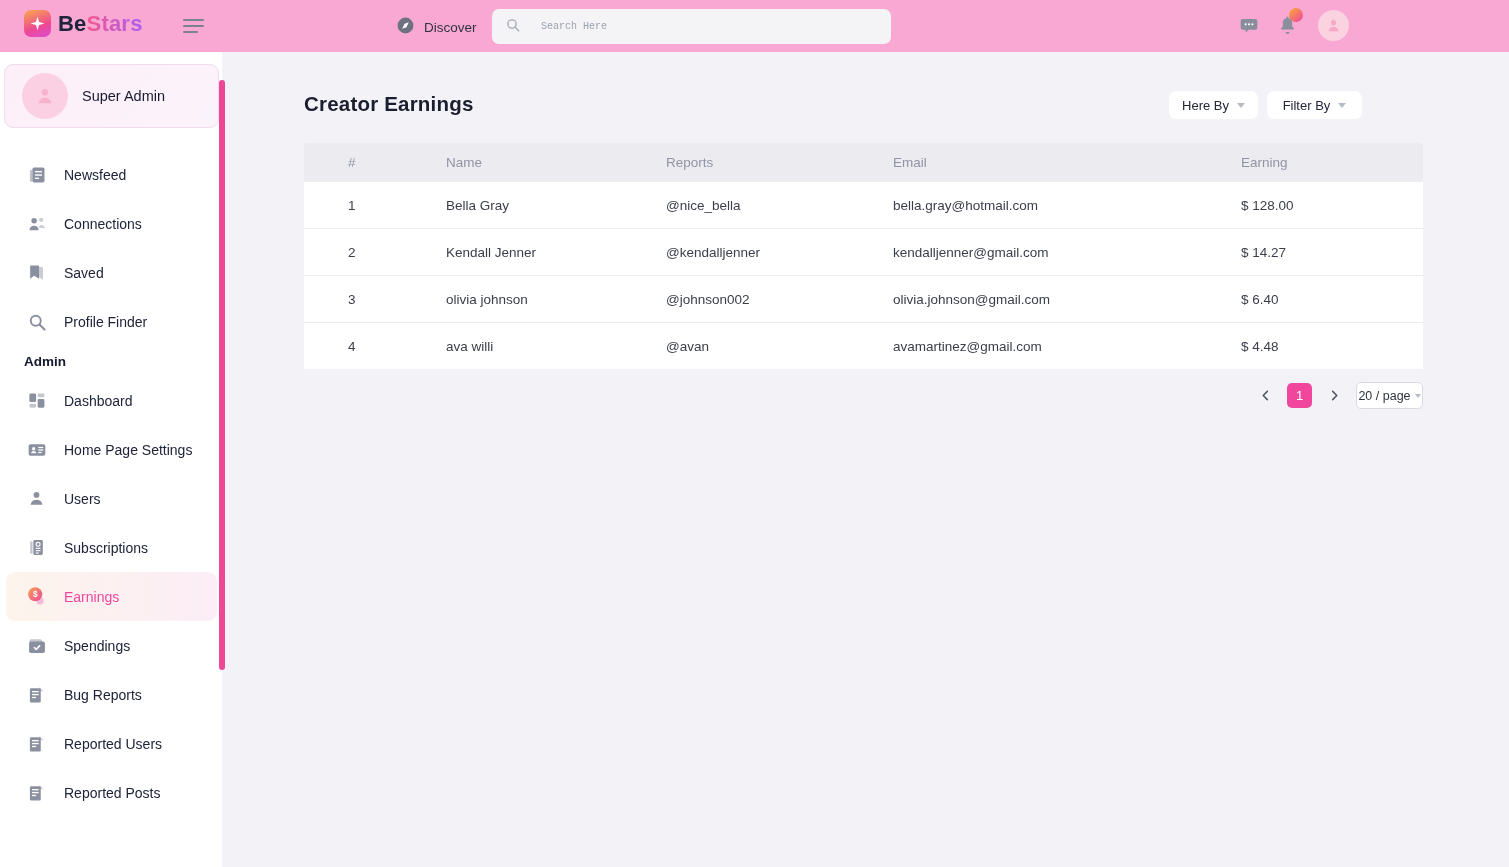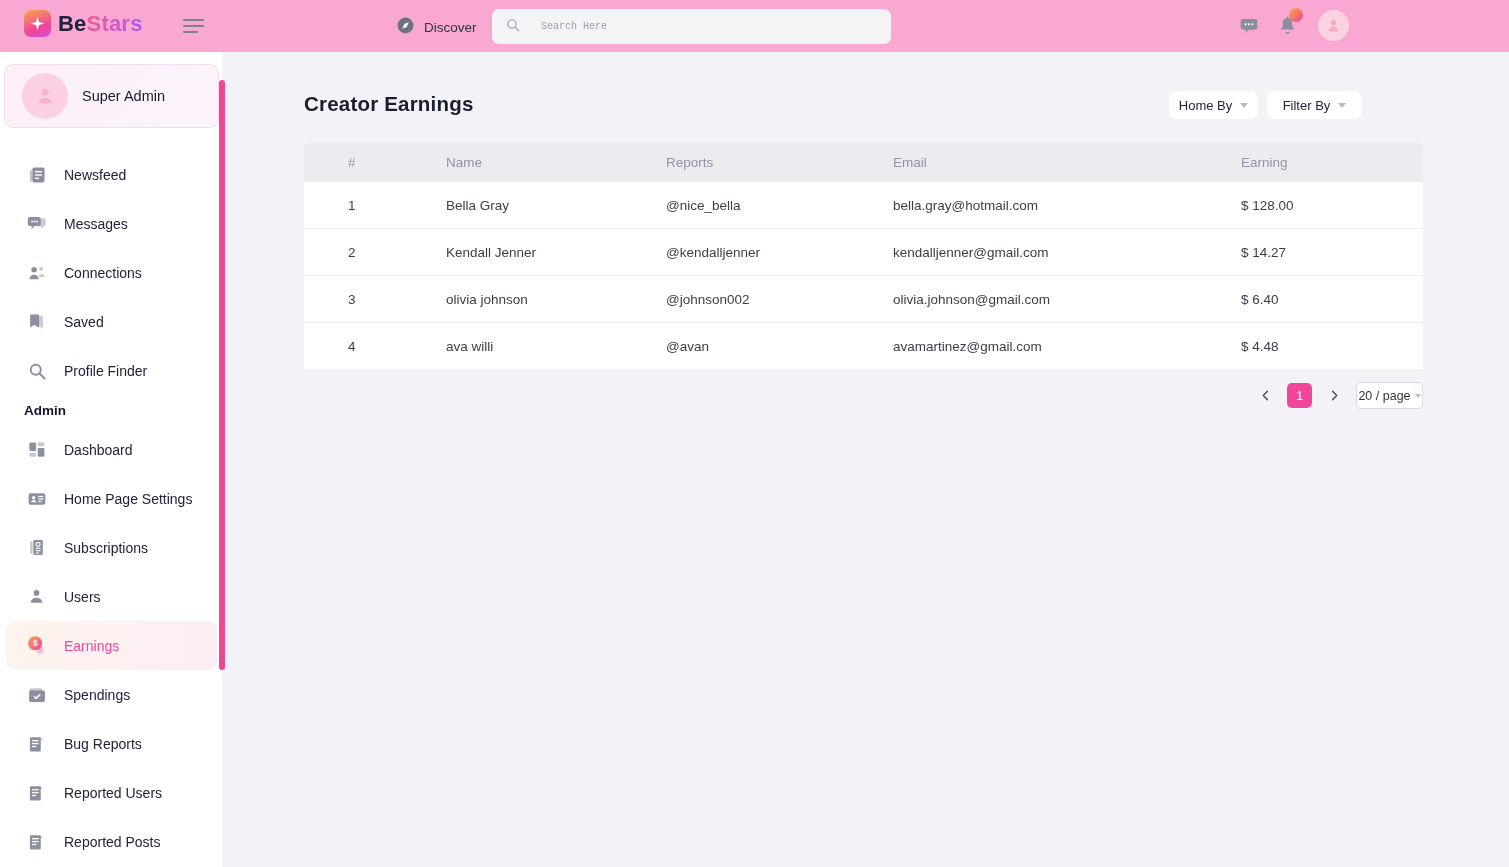--- a/index.html
+++ b/index.html
@@ -150,32 +150,20 @@
               <line x1="9.5" y1="12" x2="18" y2="12"></line>
               <line x1="9.5" y1="16" x2="14.5" y2="16"></line>
             </g>
           </svg>
       </span>
       <span class="nav-label">Newsfeed</span>
     </div>
     <div class="nav-item">
       <span class="nav-icon">
         <svg width="20" height="20" viewBox="0 0 24 24" fill="currentColor">
-            <path d="M13 5h7a2.5 2.5 0 0 1 2.5 2.5v5A2.5 2.5 0 0 1 20 15h-1v3l-3.2-3H13z" opacity=".45"></path>
-            <path d="M3.5 3.5H14A2.5 2.5 0 0 1 16.5 6v6a2.5 2.5 0 0 1-2.5 2.5H9L5.5 18v-3.5h-2A2.5 2.5 0 0 1 1 12V6a2.5 2.5 0 0 1 2.5-2.5z"></path>
-            <circle cx="6" cy="9" r="1.1" fill="#fff"></circle>
-            <circle cx="9" cy="9" r="1.1" fill="#fff"></circle>
-            <circle cx="12" cy="9" r="1.1" fill="#fff"></circle>
-          </svg>
-      </span>
-      <span class="nav-label">Messages</span>
-    </div>
-    <div class="nav-item">
-      <span class="nav-icon">
-        <svg width="20" height="20" viewBox="0 0 24 24" fill="currentColor">
             <circle cx="8.5" cy="8" r="3.3"></circle>
             <path d="M3 19.5c0-3.3 2.4-5.3 5.5-5.3s5.5 2 5.5 5.3z"></path>
             <circle cx="17" cy="7" r="2.5" opacity=".45"></circle>
             <path d="M14 16.5c.5-2.2 1.8-3.4 3.6-3.4 2 0 3.4 1.5 3.8 3.9z" opacity=".45"></path>
           </svg>
       </span>
       <span class="nav-label">Connections</span>
     </div>
     <div class="nav-item">
       <span class="nav-icon">
@@ -216,44 +204,44 @@
             <circle cx="8" cy="10.5" r="2" fill="#fff"></circle>
             <path d="M4.8 16c.5-1.8 1.7-2.7 3.2-2.7s2.7.9 3.2 2.7z" fill="#fff"></path>
             <g stroke="#fff" stroke-width="1.5">
               <line x1="13.5" y1="9" x2="19.5" y2="9"></line>
               <line x1="13.5" y1="12" x2="19.5" y2="12"></line>
               <line x1="13.5" y1="15" x2="17.5" y2="15"></line>
             </g>
           </svg>
       </span>
       <span class="nav-label">Home Page Settings</span>
+    </div>
+    <div class="nav-item">
+      <span class="nav-icon">
+        <svg width="19" height="19" viewBox="0 0 24 24" fill="currentColor">
+            <circle cx="12" cy="7.5" r="3.6"></circle>
+            <path d="M4.5 20c.7-4.2 3.6-6.3 7.5-6.3s6.8 2.1 7.5 6.3z"></path>
+          </svg>
+      </span>
+      <span class="nav-label">Users</span>
     </div>
     <div class="nav-item">
       <span class="nav-icon">
         <svg width="19" height="19" viewBox="0 0 24 24" fill="currentColor">
             <rect x="4" y="4" width="3" height="16" rx="1" opacity=".5"></rect>
             <rect x="8" y="2.5" width="12" height="19" rx="1.8"></rect>
             <circle cx="14" cy="8" r="2.5" fill="none" stroke="#fff" stroke-width="1.4"></circle>
             <g stroke="#fff" stroke-width="1.4">
               <line x1="11" y1="13" x2="17" y2="13"></line>
               <line x1="11" y1="16" x2="17" y2="16"></line>
               <line x1="11" y1="19" x2="15" y2="19"></line>
             </g>
           </svg>
       </span>
       <span class="nav-label">Subscriptions</span>
-    </div>
-    <div class="nav-item">
-      <span class="nav-icon">
-        <svg width="19" height="19" viewBox="0 0 24 24" fill="currentColor">
-            <circle cx="12" cy="7.5" r="3.6"></circle>
-            <path d="M4.5 20c.7-4.2 3.6-6.3 7.5-6.3s6.8 2.1 7.5 6.3z"></path>
-          </svg>
-      </span>
-      <span class="nav-label">Users</span>
     </div>
     <div class="nav-item active">
       <span class="nav-icon">
         <svg width="21" height="21" viewBox="0 0 24 24">
             <defs>
               <linearGradient id="coinG" x1="0" y1="0" x2="1" y2="1">
                 <stop offset="0" stop-color="#f8a04e"></stop>
                 <stop offset="1" stop-color="#ec4899"></stop>
               </linearGradient>
             </defs>
@@ -318,21 +306,21 @@
     </div>
   </div>
 </div>
 
 <div class="side-scrollbar"></div>
 
 <div class="main">
   <div class="page-title">Creator Earnings</div>
 
   <button class="pill-btn btn-sort">
-    <span>Home By</span>
+    <span>Here By</span>
     <span class="caret"></span>
   </button>
   <button class="pill-btn btn-filter">
     <span>Filter By</span>
     <span class="caret"></span>
   </button>
 
   <div class="table">
     <div class="t-grid t-head">
       <span class="t-cell">#</span>

